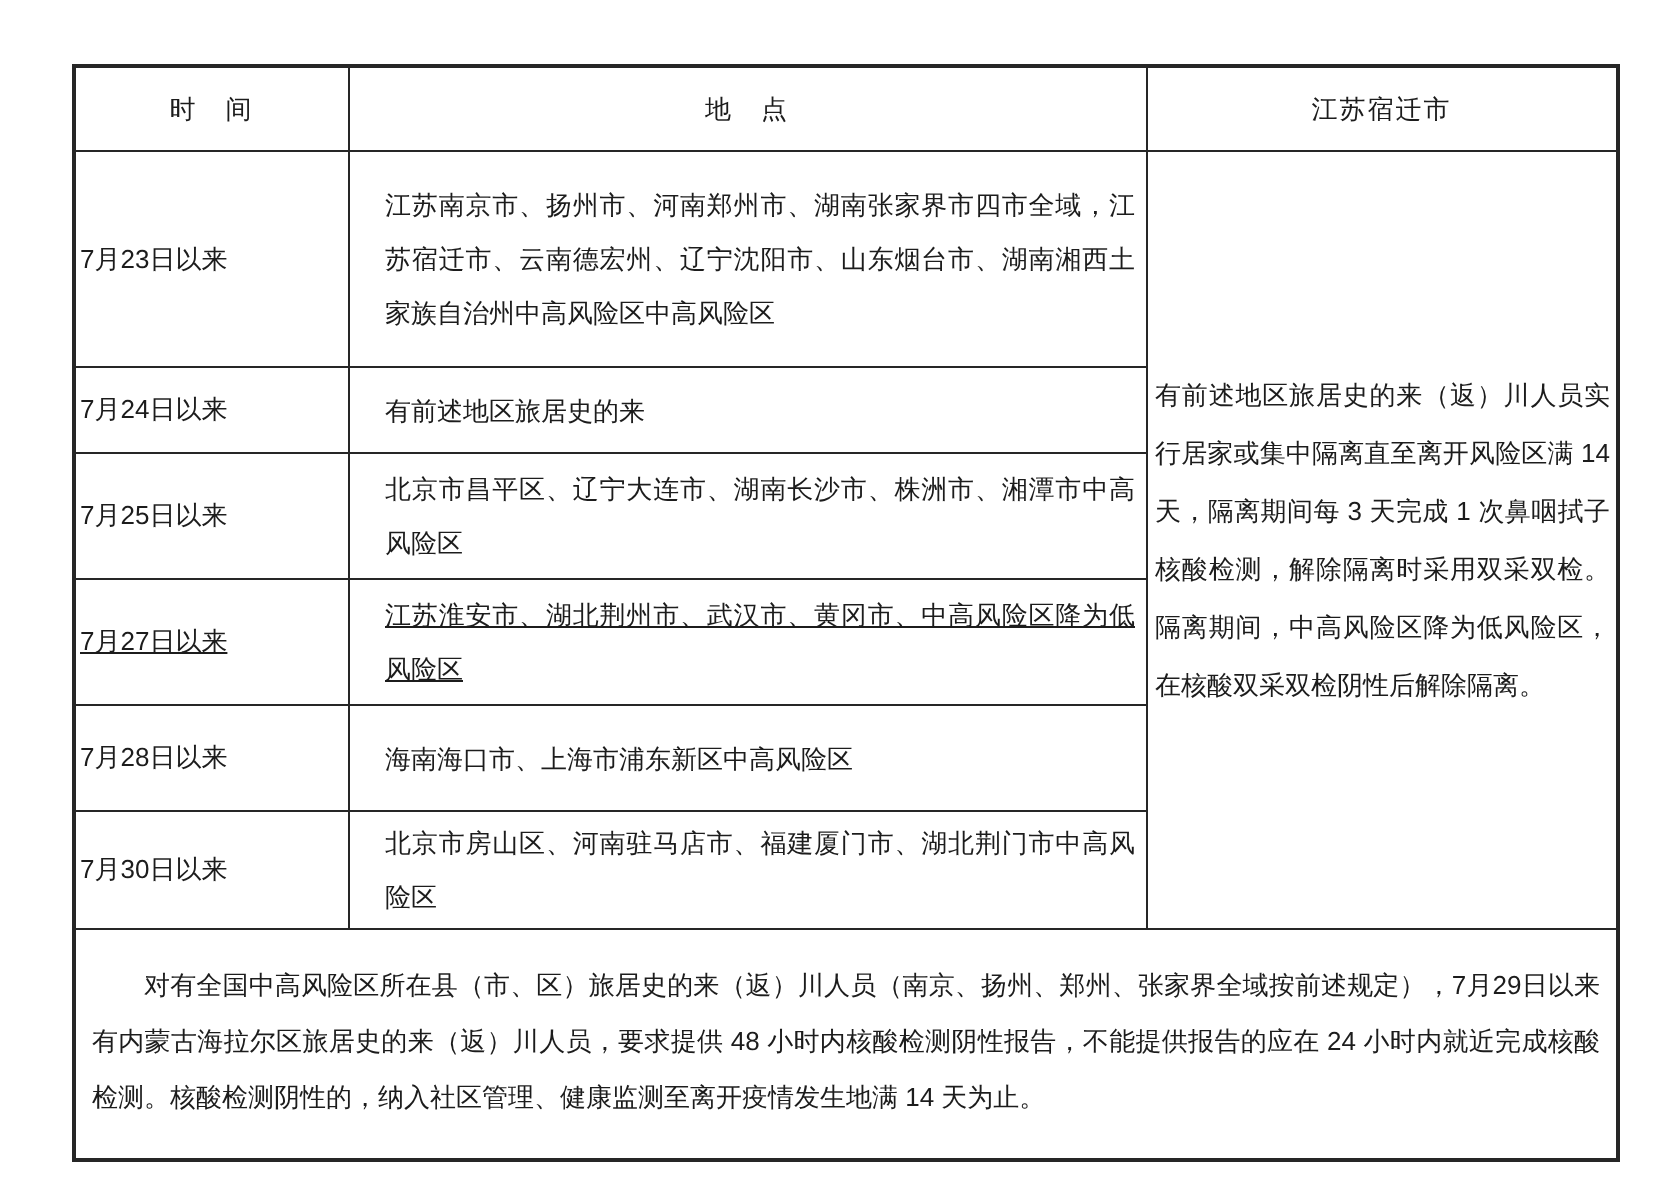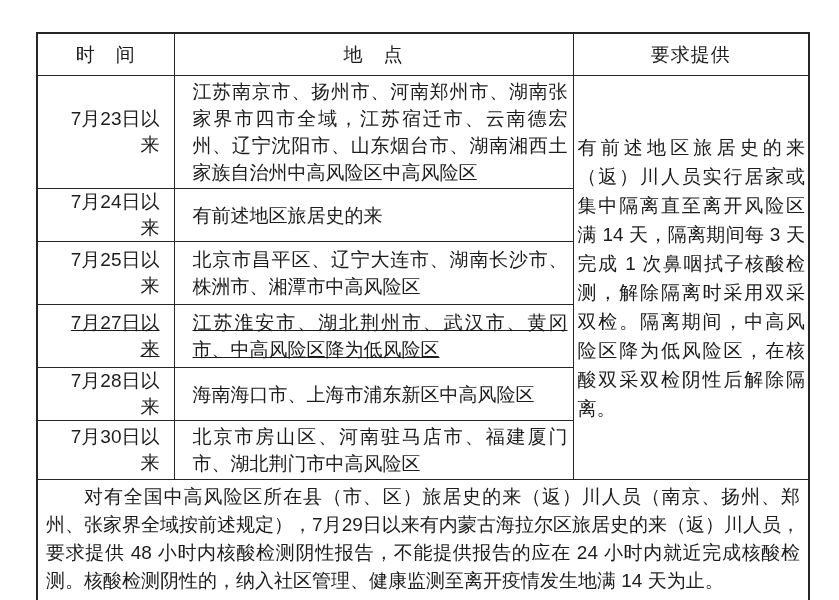--- a/index.html
+++ b/index.html
@@ -26,34 +26,34 @@
   }
   table.risk-table {
     border-collapse: collapse;
     table-layout: fixed;
     width: 772px;
     border: 2px solid #262626;
   }
   table.risk-table th,
   table.risk-table td {
     border: 1px solid #262626;
-    font-size: 19px;
+    font-size: 13px;
     font-weight: normal;
     overflow: hidden;
   }
   th.col-header {
     height: 39px;
     text-align: center;
     vertical-align: middle;
     letter-spacing: 1px;
   }
   td.date-cell {
-    text-align: right;
+    text-align: left;
     vertical-align: middle;
-    padding: 0 14px;
+    padding: 0 2px;
   }
   td.loc-cell {
     text-align: justify;
     vertical-align: middle;
     padding: 2px 5px 2px 18px;
     line-height: 27px;
   }
   td.measures-cell {
     text-align: justify;
     vertical-align: middle;
@@ -85,21 +85,21 @@
     <table class="risk-table">
       <colgroup>
         <col style="width:137px">
         <col style="width:399px">
         <col style="width:236px">
       </colgroup>
       <thead>
         <tr class="r-header">
           <th class="col-header">时　间</th>
           <th class="col-header">地　点</th>
-          <th class="col-header">要求提供</th>
+          <th class="col-header">江苏宿迁市</th>
         </tr>
       </thead>
       <tbody>
         <tr class="r-0">
           <td class="date-cell">7月23日以来</td>
           <td class="loc-cell">江苏南京市、扬州市、河南郑州市、湖南张家界市四市全域，江苏宿迁市、云南德宏州、辽宁沈阳市、山东烟台市、湖南湘西土家族自治州中高风险区中高风险区</td>
           <td class="measures-cell" rowspan="6">有前述地区旅居史的来（返）川人员实行居家或集中隔离直至离开风险区满 14 天，隔离期间每 3 天完成 1 次鼻咽拭子核酸检测，解除隔离时采用双采双检。隔离期间，中高风险区降为低风险区，在核酸双采双检阴性后解除隔离。</td>
         </tr>
         <tr class="r-1">
           <td class="date-cell">7月24日以来</td>

